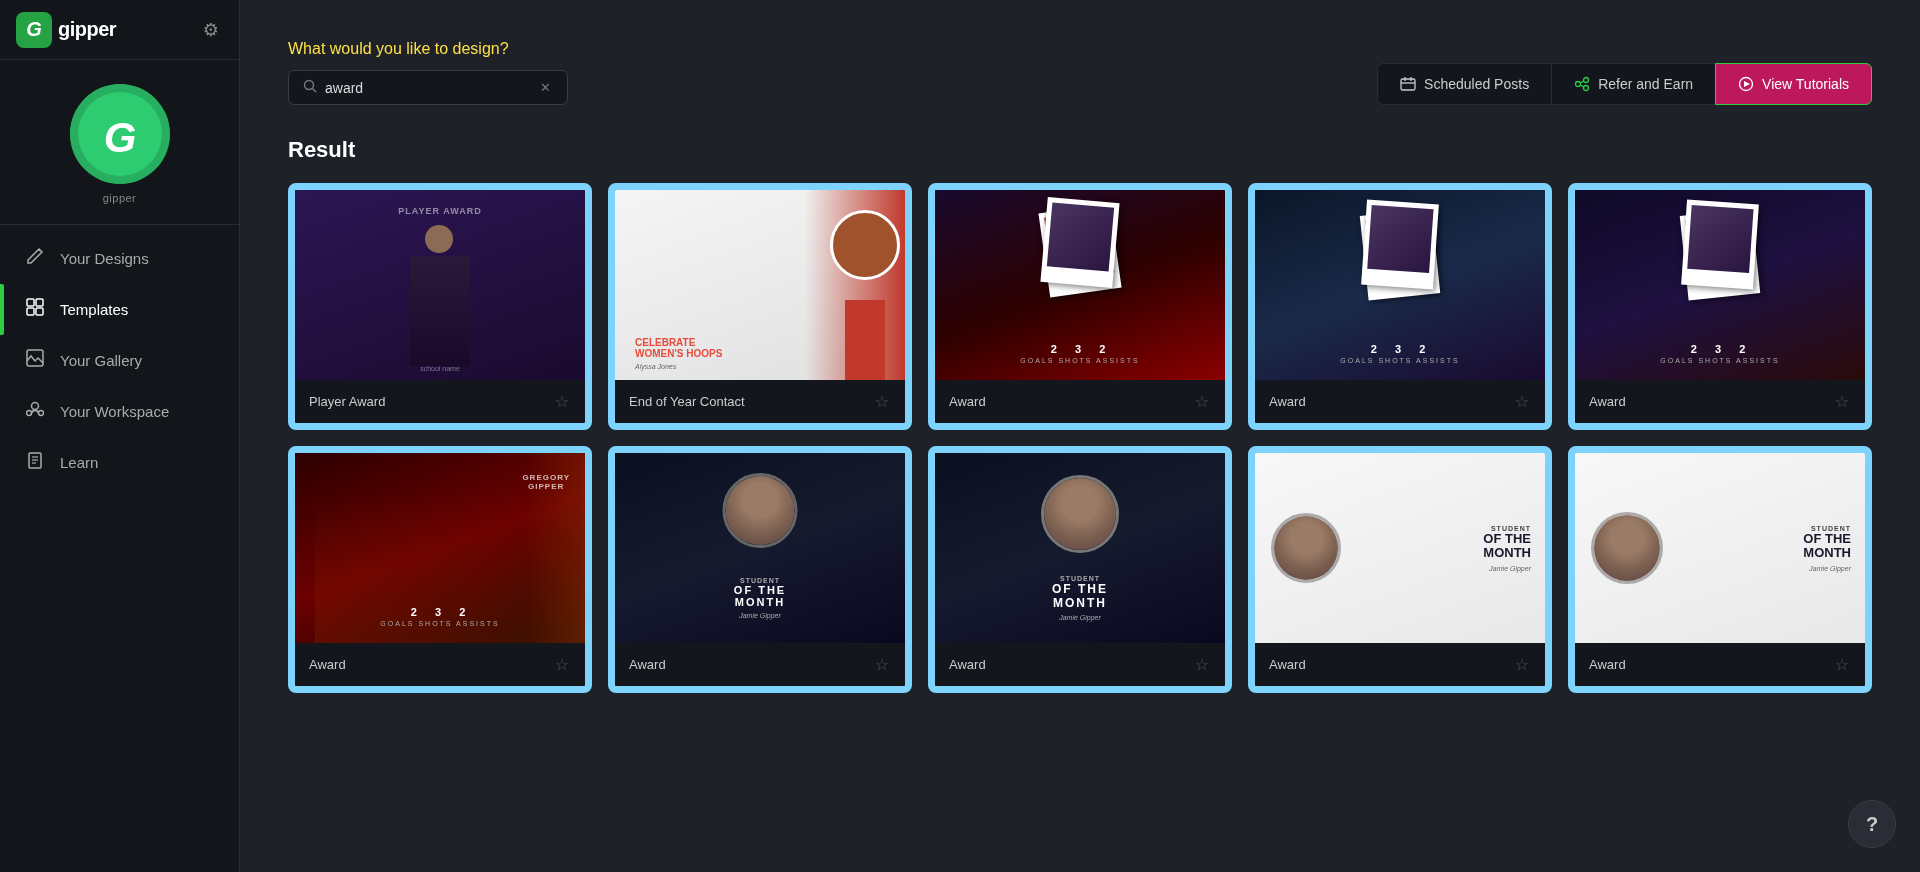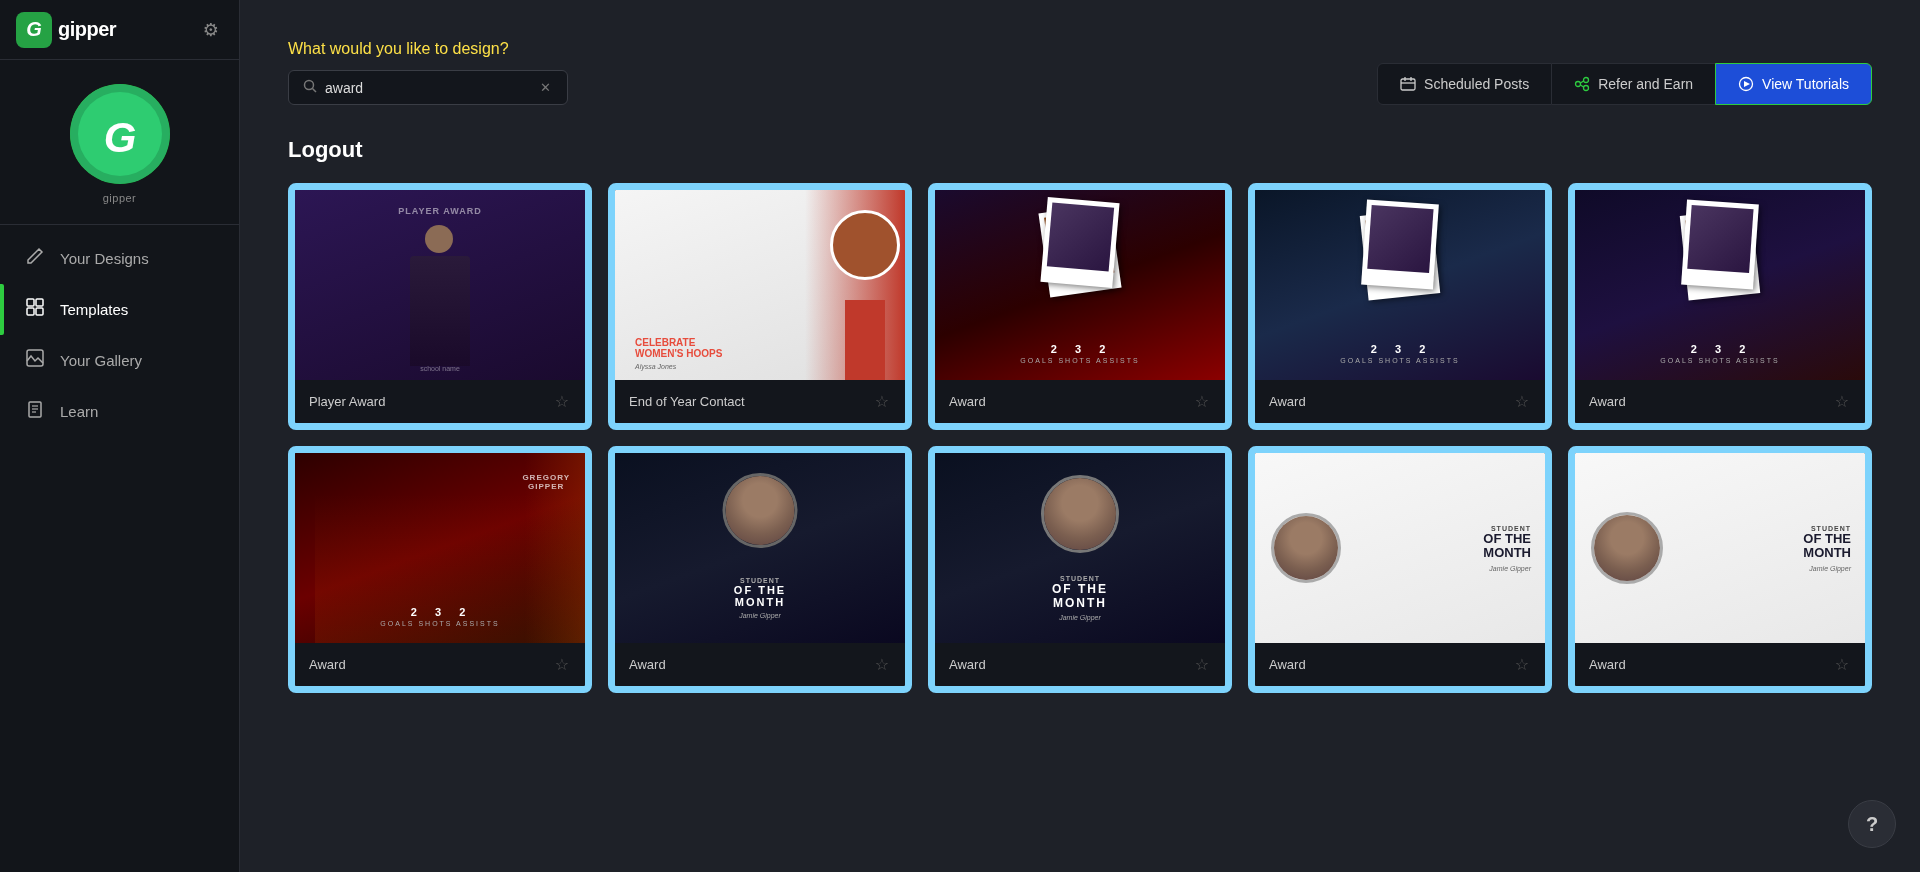--- a/index.html
+++ b/index.html
@@ -228,21 +228,21 @@
       border-radius: 6px 0 0 6px;
       text-align: center;
     }
 
     .toolbar-btn.middle {
       border-left: none;
       border-right: none;
     }
 
     .toolbar-btn.green {
-      background: #1d4ed8;
+      background: #be185d;
       border-color: #2ecc40;
       color: #fff;
       border-radius: 0 6px 6px 0;
     }
 
     .result-section {
       flex: 1;
     }
 
     .result-title {
@@ -437,20 +437,31 @@
       <span>Templates</span>
     </div>
     <div class="nav-item">
       <span class="nav-icon">
         <svg width="18" height="18" viewBox="0 0 18 18" fill="none">
           <rect x="1" y="1" width="16" height="16" rx="2" stroke="#aaa" stroke-width="1.5"></rect>
           <path d="M1 12l4-5 4 5 3-3 5 5" stroke="#aaa" stroke-width="1.5" fill="none"></path>
         </svg>
       </span>
       <span>Your Gallery</span>
+    </div>
+    <div class="nav-item">
+      <span class="nav-icon">
+        <svg width="18" height="18" viewBox="0 0 18 18" fill="none">
+          <circle cx="9" cy="6" r="3.5" stroke="#aaa" stroke-width="1.5"></circle>
+          <circle cx="3" cy="13" r="2.5" stroke="#aaa" stroke-width="1.5"></circle>
+          <circle cx="15" cy="13" r="2.5" stroke="#aaa" stroke-width="1.5"></circle>
+          <path d="M6 13c0-1.5 1-2.5 3-2.5s3 1 3 2.5" stroke="#aaa" stroke-width="1.5" fill="none"></path>
+        </svg>
+      </span>
+      <span>Your Workspace</span>
     </div>
     <div class="nav-item">
       <span class="nav-icon">
         <svg width="18" height="18" viewBox="0 0 18 18" fill="none">
           <rect x="3" y="2" width="12" height="15" rx="1" stroke="#aaa" stroke-width="1.5"></rect>
           <line x1="6" y1="6" x2="12" y2="6" stroke="#aaa" stroke-width="1.2"></line>
           <line x1="6" y1="9" x2="12" y2="9" stroke="#aaa" stroke-width="1.2"></line>
           <line x1="6" y1="12" x2="10" y2="12" stroke="#aaa" stroke-width="1.2"></line>
         </svg>
       </span>
@@ -500,21 +511,21 @@
         <svg width="16" height="16" viewBox="0 0 16 16" fill="none">
           <circle cx="8" cy="8" r="6.5" stroke="#fff" stroke-width="1.3"></circle>
           <polygon points="6,5 12,8 6,11" fill="#fff"></polygon>
         </svg>
         <span>View Tutorials</span>
       </button>
     </div>
   </div>
 
   <div class="result-section">
-    <h2 class="result-title">Logout</h2>
+    <h2 class="result-title">Result</h2>
 
     <div class="cards-grid">
 
       <div class="card">
         <div class="card-image-wrap">
           <div class="badge-wrap">
             <span class="ratio-badge">4:5</span>
           </div>
           <div style="width:100%;height:100%;background:linear-gradient(160deg,#2c1654,#1a0a2e);position:relative;overflow:hidden;">
             <div style="position:absolute;bottom:0;left:50%;transform:translateX(-50%);width:90px;height:155px;z-index:2;">

